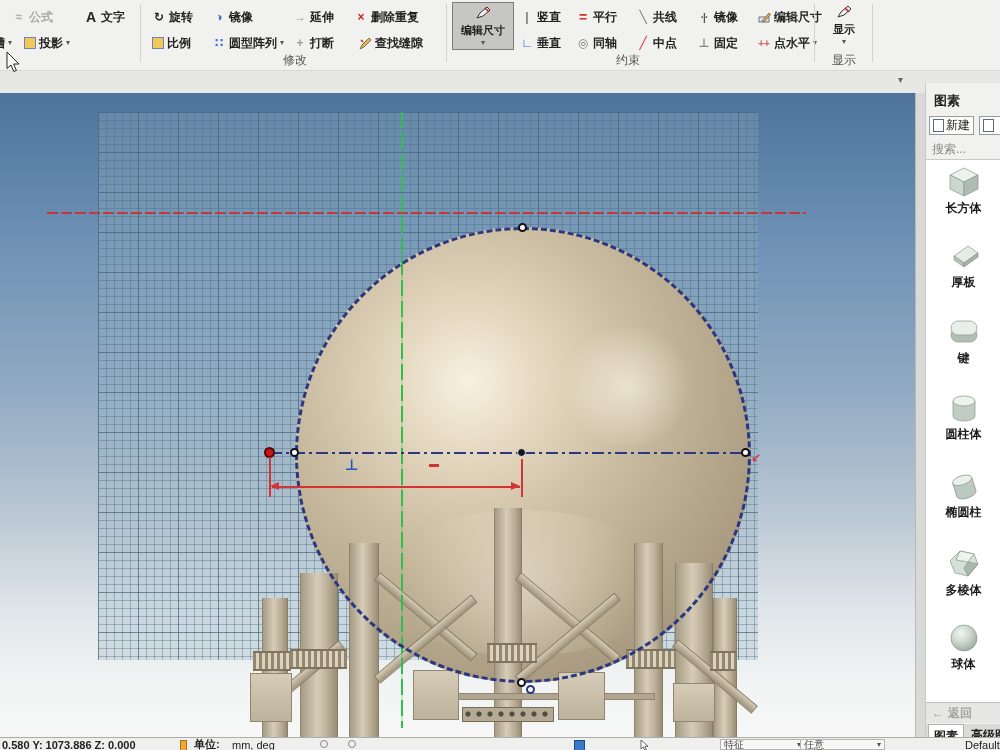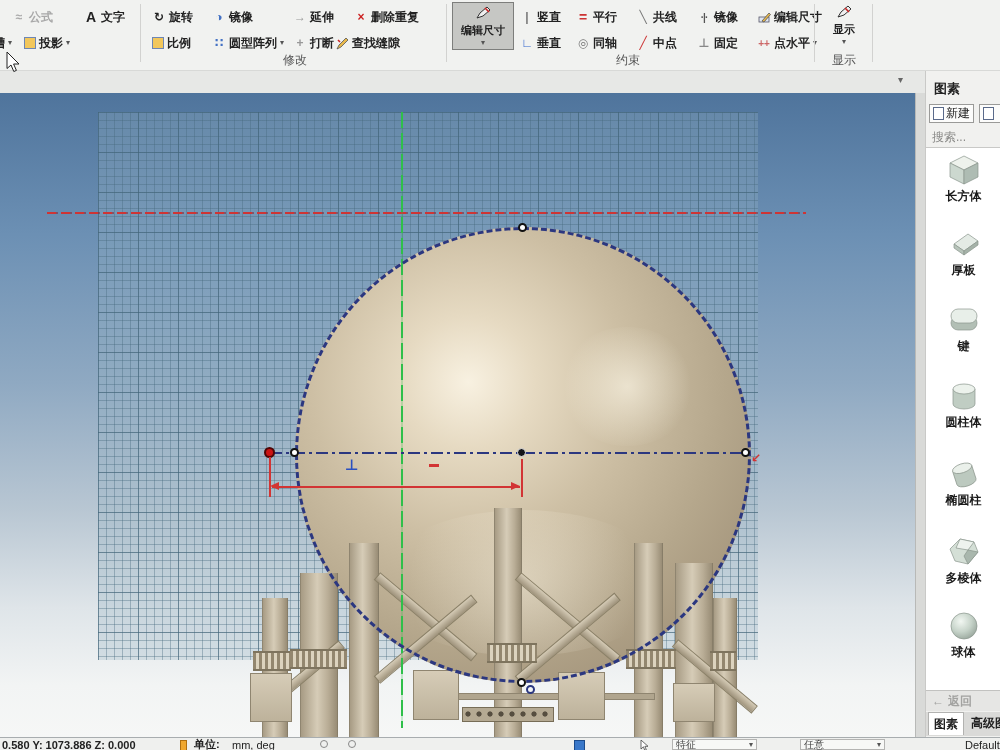--- a/index.html
+++ b/index.html
@@ -77,21 +77,21 @@
     z-index:10;display:flex;align-items:center;justify-content:center;color:#d23434;
     font-size:21px;font-weight:700;box-shadow:0 0 4px rgba(255,255,255,.9);}
   .minus-mark{position:absolute;left:429px;top:371px;width:10px;height:3px;background:#d23434;z-index:9;}
   .perp-badge{position:absolute;left:345px;top:363px;color:#2b50c0;font-size:15px;font-weight:700;z-index:9;}
   .corner-mark{position:absolute;left:751px;top:358px;color:#d23434;font-size:12px;font-weight:700;z-index:9;}
 
   
   .vscroll{position:absolute;left:915px;top:93px;width:10px;height:644px;background:#d9dad8;border-left:1px solid #b8b9b7;}
 
   
-  .sidebar{position:absolute;left:925px;top:71px;width:75px;height:666px;background:#f1f1ef;border-left:1px solid #c9c9c7;}
+  .sidebar{position:absolute;left:925px;top:83px;width:75px;height:666px;background:#f1f1ef;border-left:1px solid #c9c9c7;}
   .sb-title{position:absolute;left:8px;top:9px;font-size:13px;font-weight:700;color:#222;}
   .sb-btn{position:absolute;top:33px;height:19px;background:#fcfcfb;border:1px solid #9a9a98;display:flex;
     align-items:center;gap:2px;font-size:12px;color:#222;padding:0 3px;box-sizing:border-box;}
   .doc-ico{width:9px;height:11px;background:#fff;border:1px solid #5a6a8a;display:inline-block;}
   .sb-search{position:absolute;left:6px;top:58px;font-size:12px;color:#8a8a88;}
   .sb-list{position:absolute;left:0;top:76px;width:75px;height:542px;background:#fff;border-top:1px solid #c9c9c7;}
   .prim{position:absolute;left:0;width:75px;text-align:center;}
   .prim .p-ico{display:flex;justify-content:center;}
   .prim .p-lbl{font-size:12px;font-weight:700;color:#1a1a1a;margin-top:2px;}
   .sb-back{position:absolute;left:0;top:619px;width:75px;height:21px;background:#e6e6e4;border-top:1px solid #c2c2c0;
@@ -163,21 +163,21 @@
     </div>
     <div class="rb-btn r2" style="left:212px">
       <span class="rb-ico" style="color:#4472c4">∷</span>
       <span>圆型阵列</span>
       <span class="chev">▾</span>
     </div>
     <div class="rb-btn r2" style="left:293px">
       <span class="rb-ico" style="color:#999">+</span>
       <span>打断</span>
     </div>
-    <div class="rb-btn r2" style="left:335px">
+    <div class="rb-btn r2" style="left:358px">
       <span class="rb-ico">
           <svg width="13" height="13" viewBox="0 0 13 13">
             <path d="M1 12 L3 8 L10 1 L12 3 L5 10 Z" fill="#e8b84b" stroke="#555" stroke-width="0.8"></path>
             <path d="M2 3 L4 5" stroke="#cc2222" stroke-width="1.6"></path>
           </svg>
         </span>
       <span>查找缝隙</span>
     </div>
     <div class="rb-lbl" style="left:283px">修改</div>
 
@@ -419,21 +419,21 @@
     <span class="st" style="left:2px;font-weight:700">0.580  Y: 1073.886  Z: 0.000</span>
     <span class="st-ico bar-ico" style="left:180px"></span>
     <span class="st" style="left:194px;font-weight:700">单位:</span>
     <span class="st" style="left:232px">mm, deg</span>
     <span class="st-ico circ-ico" style="left:320px"></span>
     <span class="st-ico circ-ico" style="left:348px"></span>
     <span class="st-ico cube-ico" style="left:574px"></span>
     <span class="st-ico" style="left:640px"><svg width="9" height="11" viewBox="0 0 9 11">
           <path d="M1 0 L1 9 L3.4 6.8 L4.8 10.4 L6.3 9.8 L4.9 6.3 L8 6.3 Z" fill="#fff" stroke="#444" stroke-width="0.8"></path>
         </svg></span>
-    <div class="st-dd" style="left:672px;width:85px">
+    <div class="st-dd" style="left:720px;width:85px">
       <span>特征</span>
       <span class="chev">▾</span>
     </div>
     <div class="st-dd" style="left:800px;width:85px">
       <span>任意</span>
       <span class="chev">▾</span>
     </div>
     <span class="st" style="left:965px">Default</span>
   </div>
 

